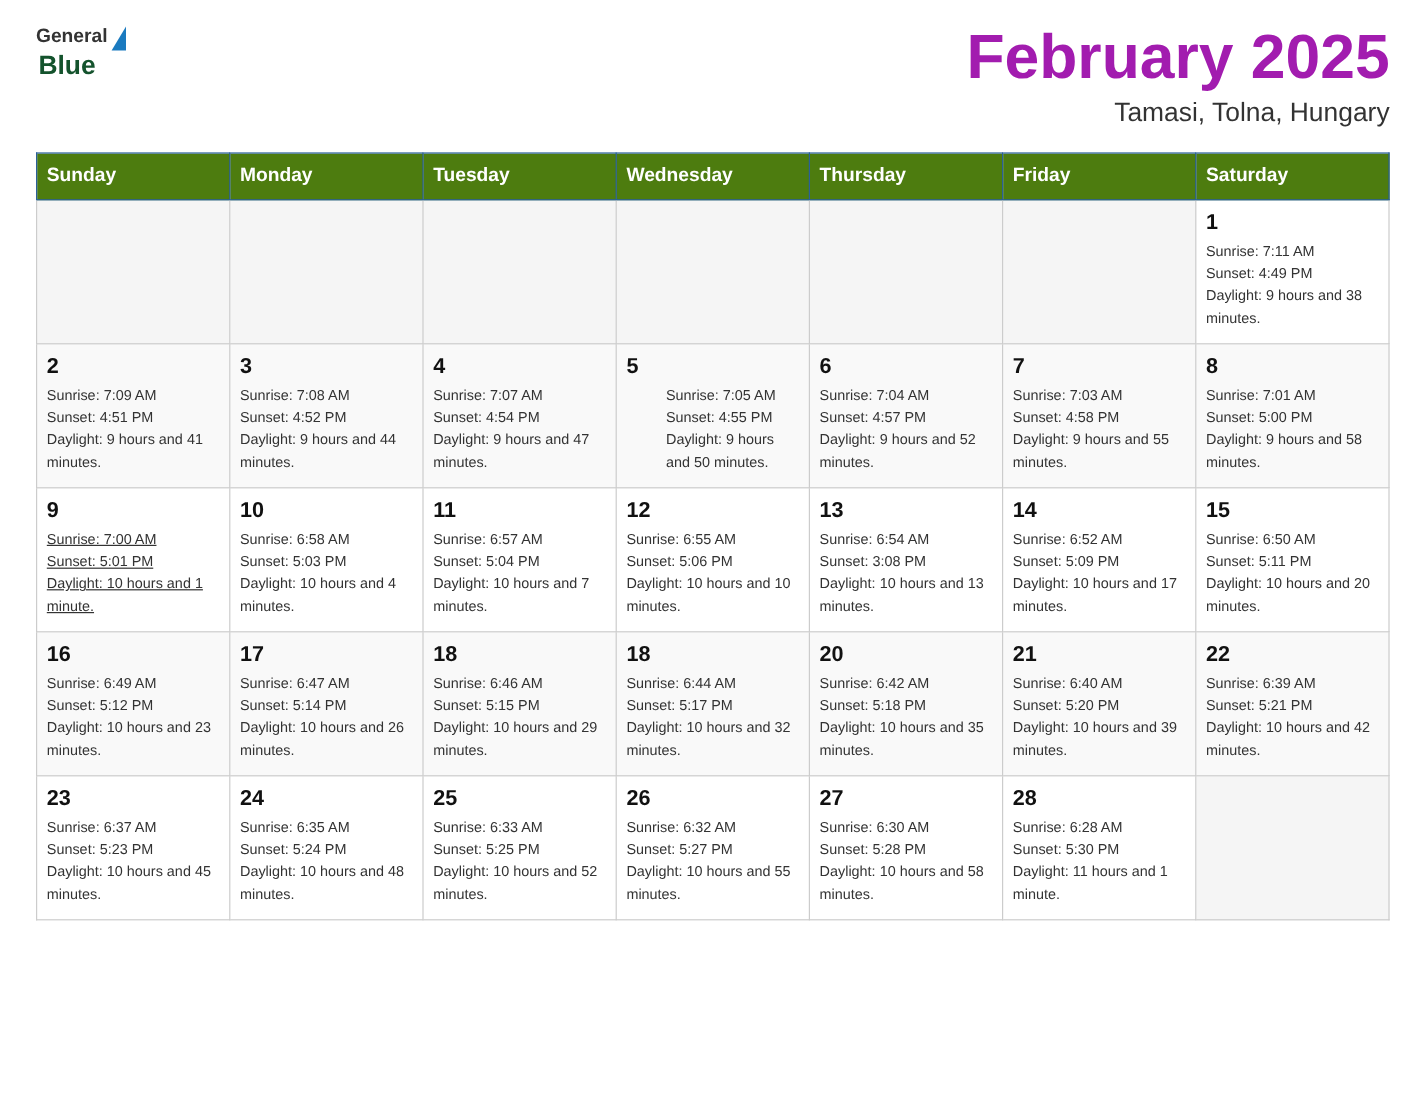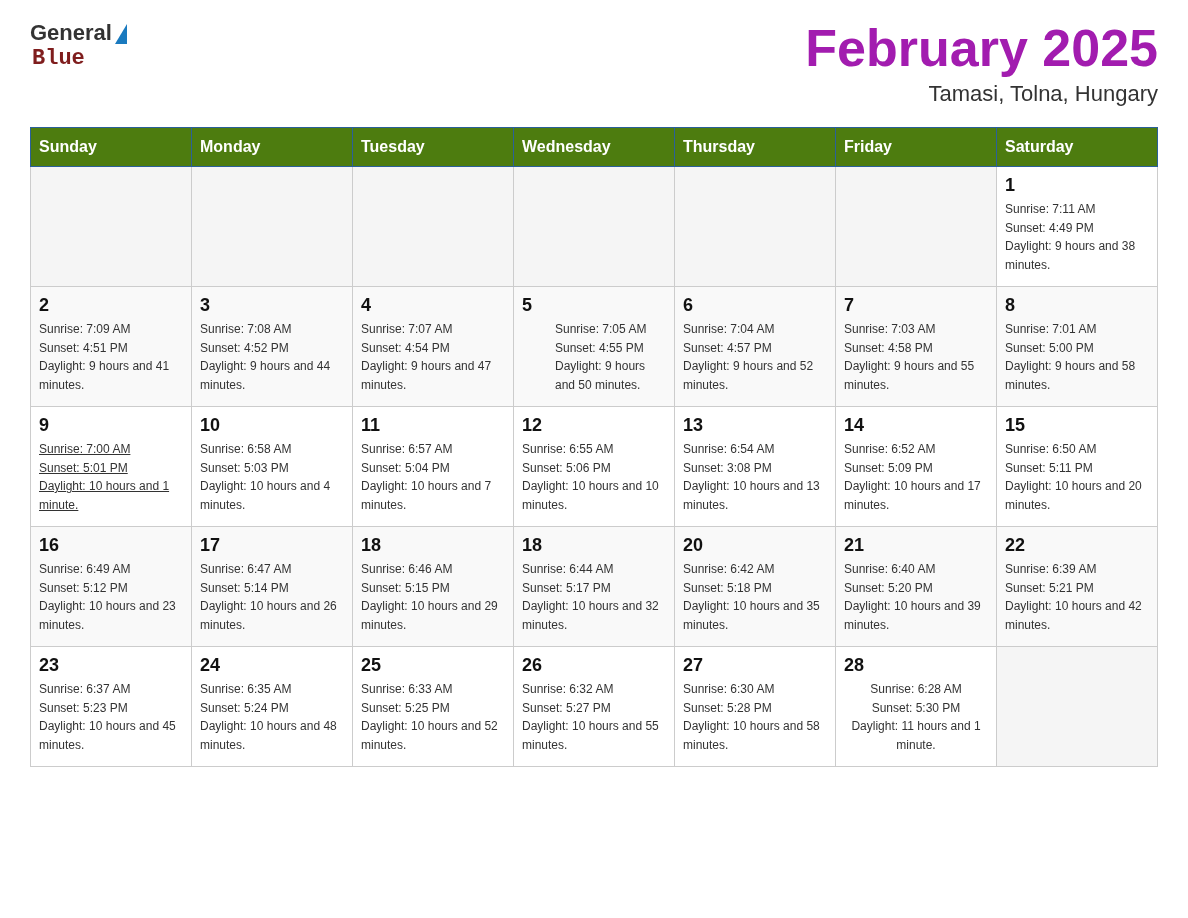--- a/index.html
+++ b/index.html
@@ -19,39 +19,38 @@
     .logo {
       display: flex;
       flex-direction: column;
       align-items: flex-start;
     }
     .logo-top {
       display: flex;
       align-items: center;
     }
     .logo-general {
-      font-size: 22px;
+      font-size: 16px;
       font-weight: bold;
       color: #333;
     }
     .logo-triangle {
       width: 0;
       height: 0;
       border-left: 12px solid transparent;
       border-right: 0px solid transparent;
       border-bottom: 20px solid #1a7abf;
       margin-left: 3px;
       margin-top: 2px;
     }
     .logo-blue {
       font-size: 22px;
       font-weight: bold;
-      color: #7f1d1d;
+      color: #14532d;
       margin-left: 2px;
-      font-family: Liberation Mono, monospace;
     }
     .title-block {
       text-align: right;
     }
     .month-title {
       font-size: 52px;
       font-weight: bold;
       color: #a21caf;
       line-height: 1.1;
     }
@@ -306,20 +305,20 @@
 Daylight: 10 hours and 55 minutes.</div>
         </td>
         <td>
           <span class="day-num">27</span>
           <div class="day-info" style="white-space: pre-line;">Sunrise: 6:30 AM
 Sunset: 5:28 PM
 Daylight: 10 hours and 58 minutes.</div>
         </td>
         <td>
           <span class="day-num">28</span>
-          <div class="day-info" style="white-space: pre-line; text-align: center;">Sunrise: 6:28 AM
+          <div class="day-info" style="white-space: pre-line;">Sunrise: 6:28 AM
 Sunset: 5:30 PM
 Daylight: 11 hours and 1 minute.</div>
         </td>
         <td class="empty-cell"></td>
       </tr>
     </tbody>
 </table>
 
 </body></html>

